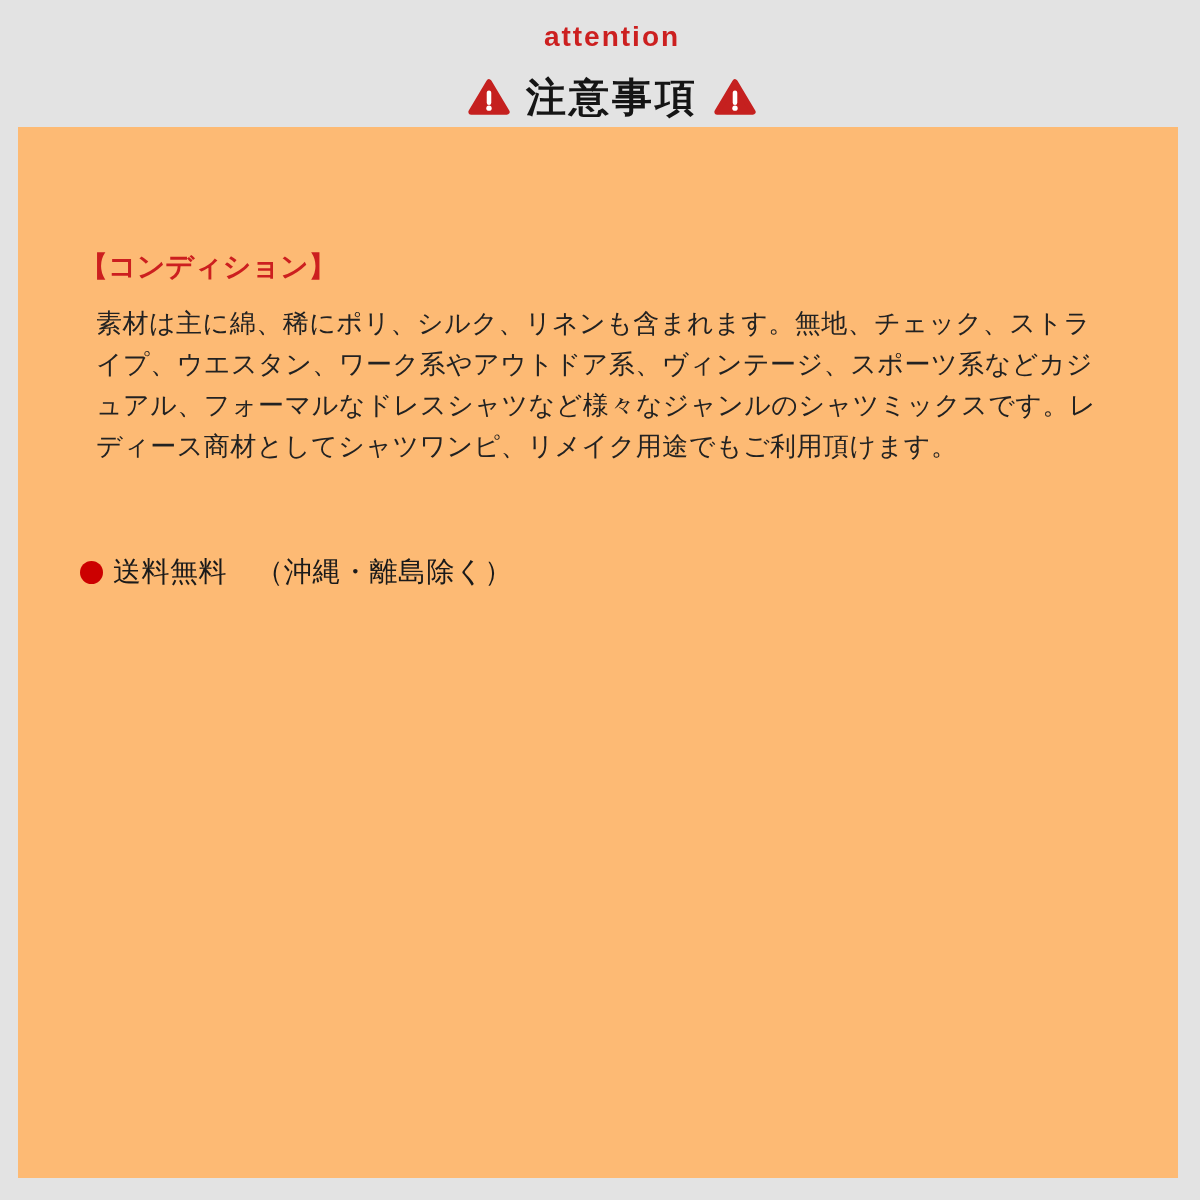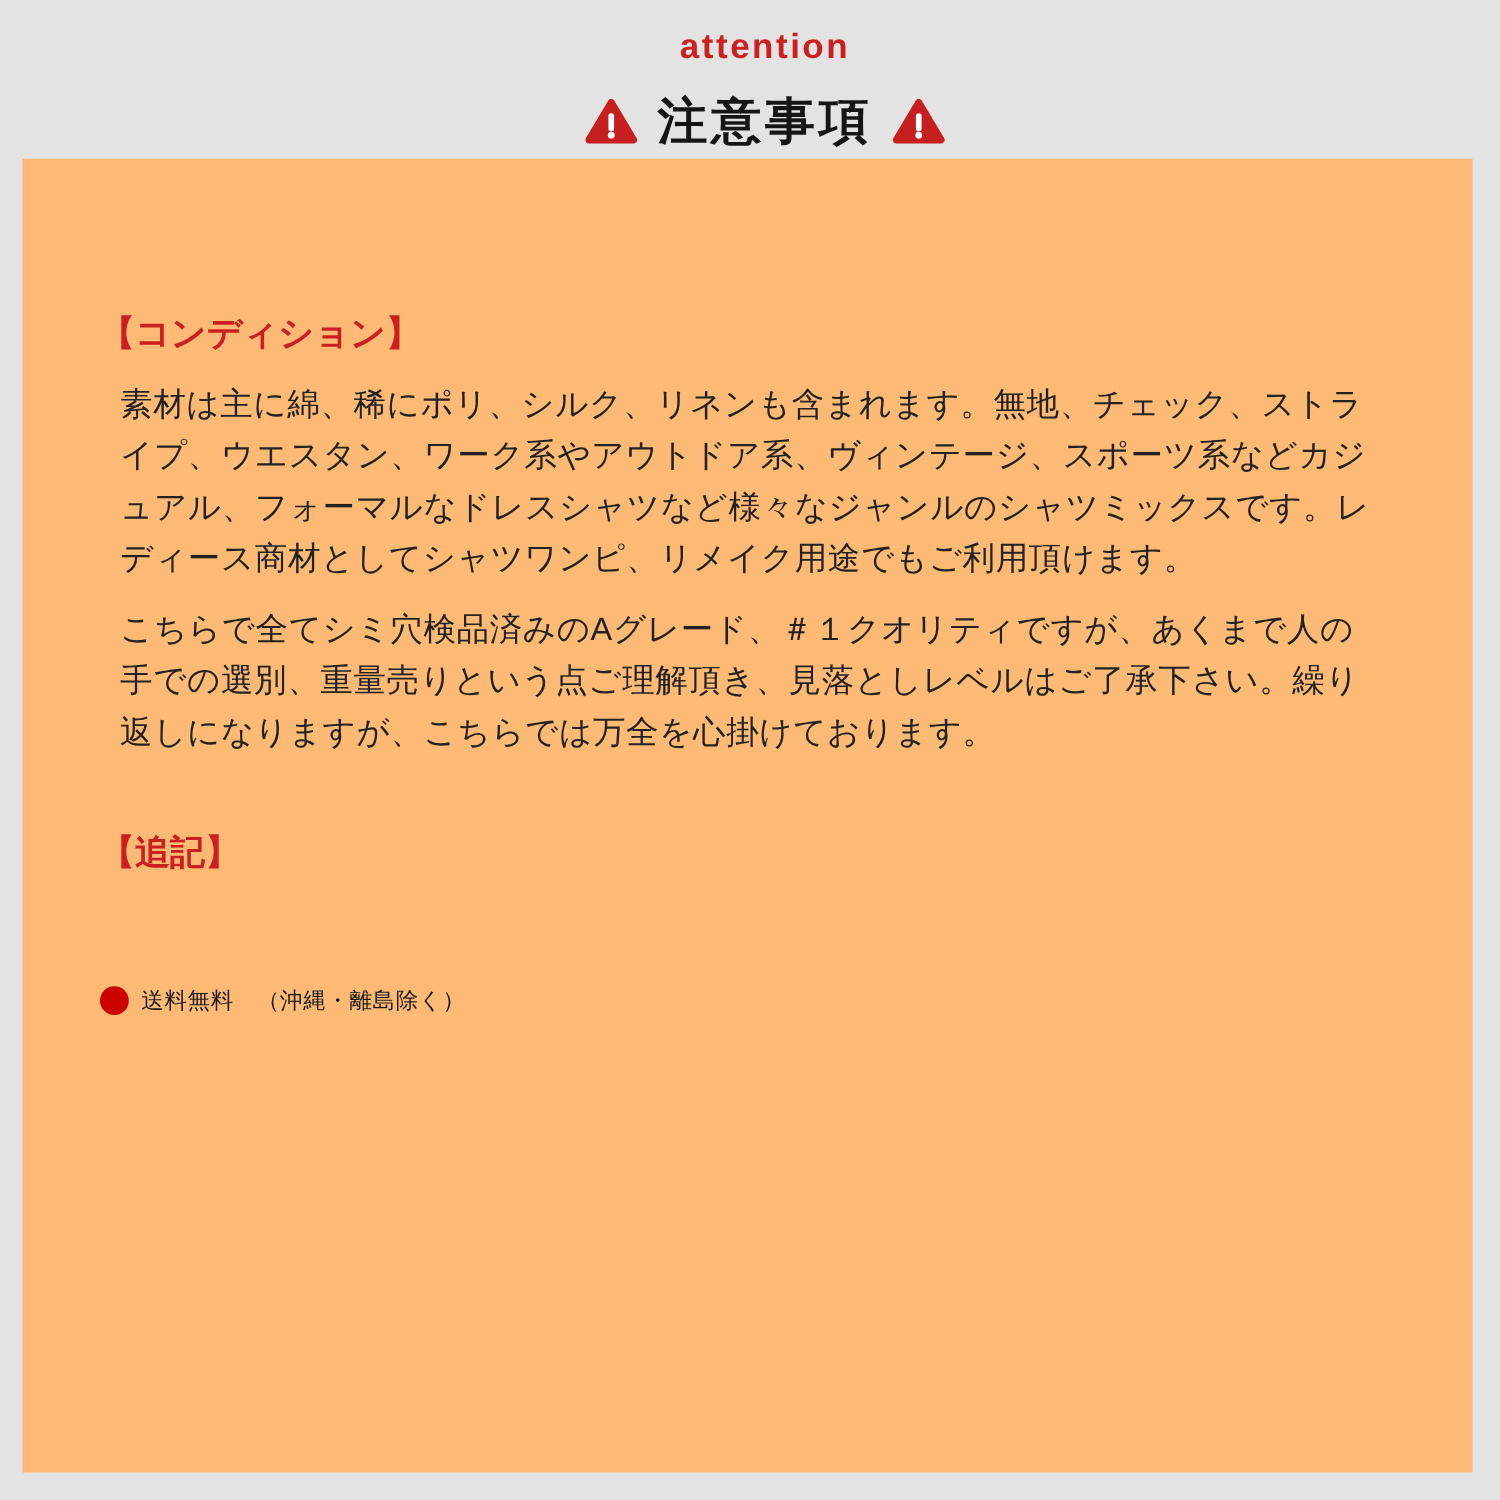--- a/index.html
+++ b/index.html
@@ -74,21 +74,21 @@
     line-height: 41px;
     color: #222222;
     letter-spacing: 0.5px;
   }
   .body-text + .body-text { margin-top: 15px; }
   .section-tsuiki { margin-top: 56px; }
   .footer-note {
     margin-top: 86px;
     display: flex;
     align-items: center;
-    font-size: 18px;
+    font-size: 28px;
     color: #1a1a1a;
     letter-spacing: 0.5px;
   }
   .red-dot {
     display: inline-block;
     width: 23px;
     height: 23px;
     border-radius: 50%;
     background: #cc0000;
     margin-right: 10px;
@@ -119,25 +119,23 @@
         </svg>
       </span>
     </div>
   </div>
 
   <div class="card">
 
     <div class="section section-condition">
       <h2 class="section-heading">【コンディション】</h2>
       <p class="body-text">素材は主に綿、稀にポリ、シルク、リネンも含まれます。無地、チェック、ストライプ、ウエスタン、ワーク系やアウトドア系、ヴィンテージ、スポーツ系などカジュアル、フォーマルなドレスシャツなど様々なジャンルのシャツミックスです。レディース商材としてシャツワンピ、リメイク用途でもご利用頂けます。</p>
-      <p class="body-text">こちらで全てシミ穴検品済みのAグレード、＃１クオリティですが、あくまで人の手での選別、重量売りという点ご理解頂き、見落としレベルはご了承下さい。繰り返しになりますが、こちらでは万全を心掛けております。</p>
     </div>
 
     <div class="section section-tsuiki">
-      <h2 class="section-heading">【追記】</h2>
     </div>
 
     <div class="footer-note">
       <span class="red-dot"></span>
       <span>送料無料　（沖縄・離島除く）</span>
     </div>
 
   </div>
 
 </div>

